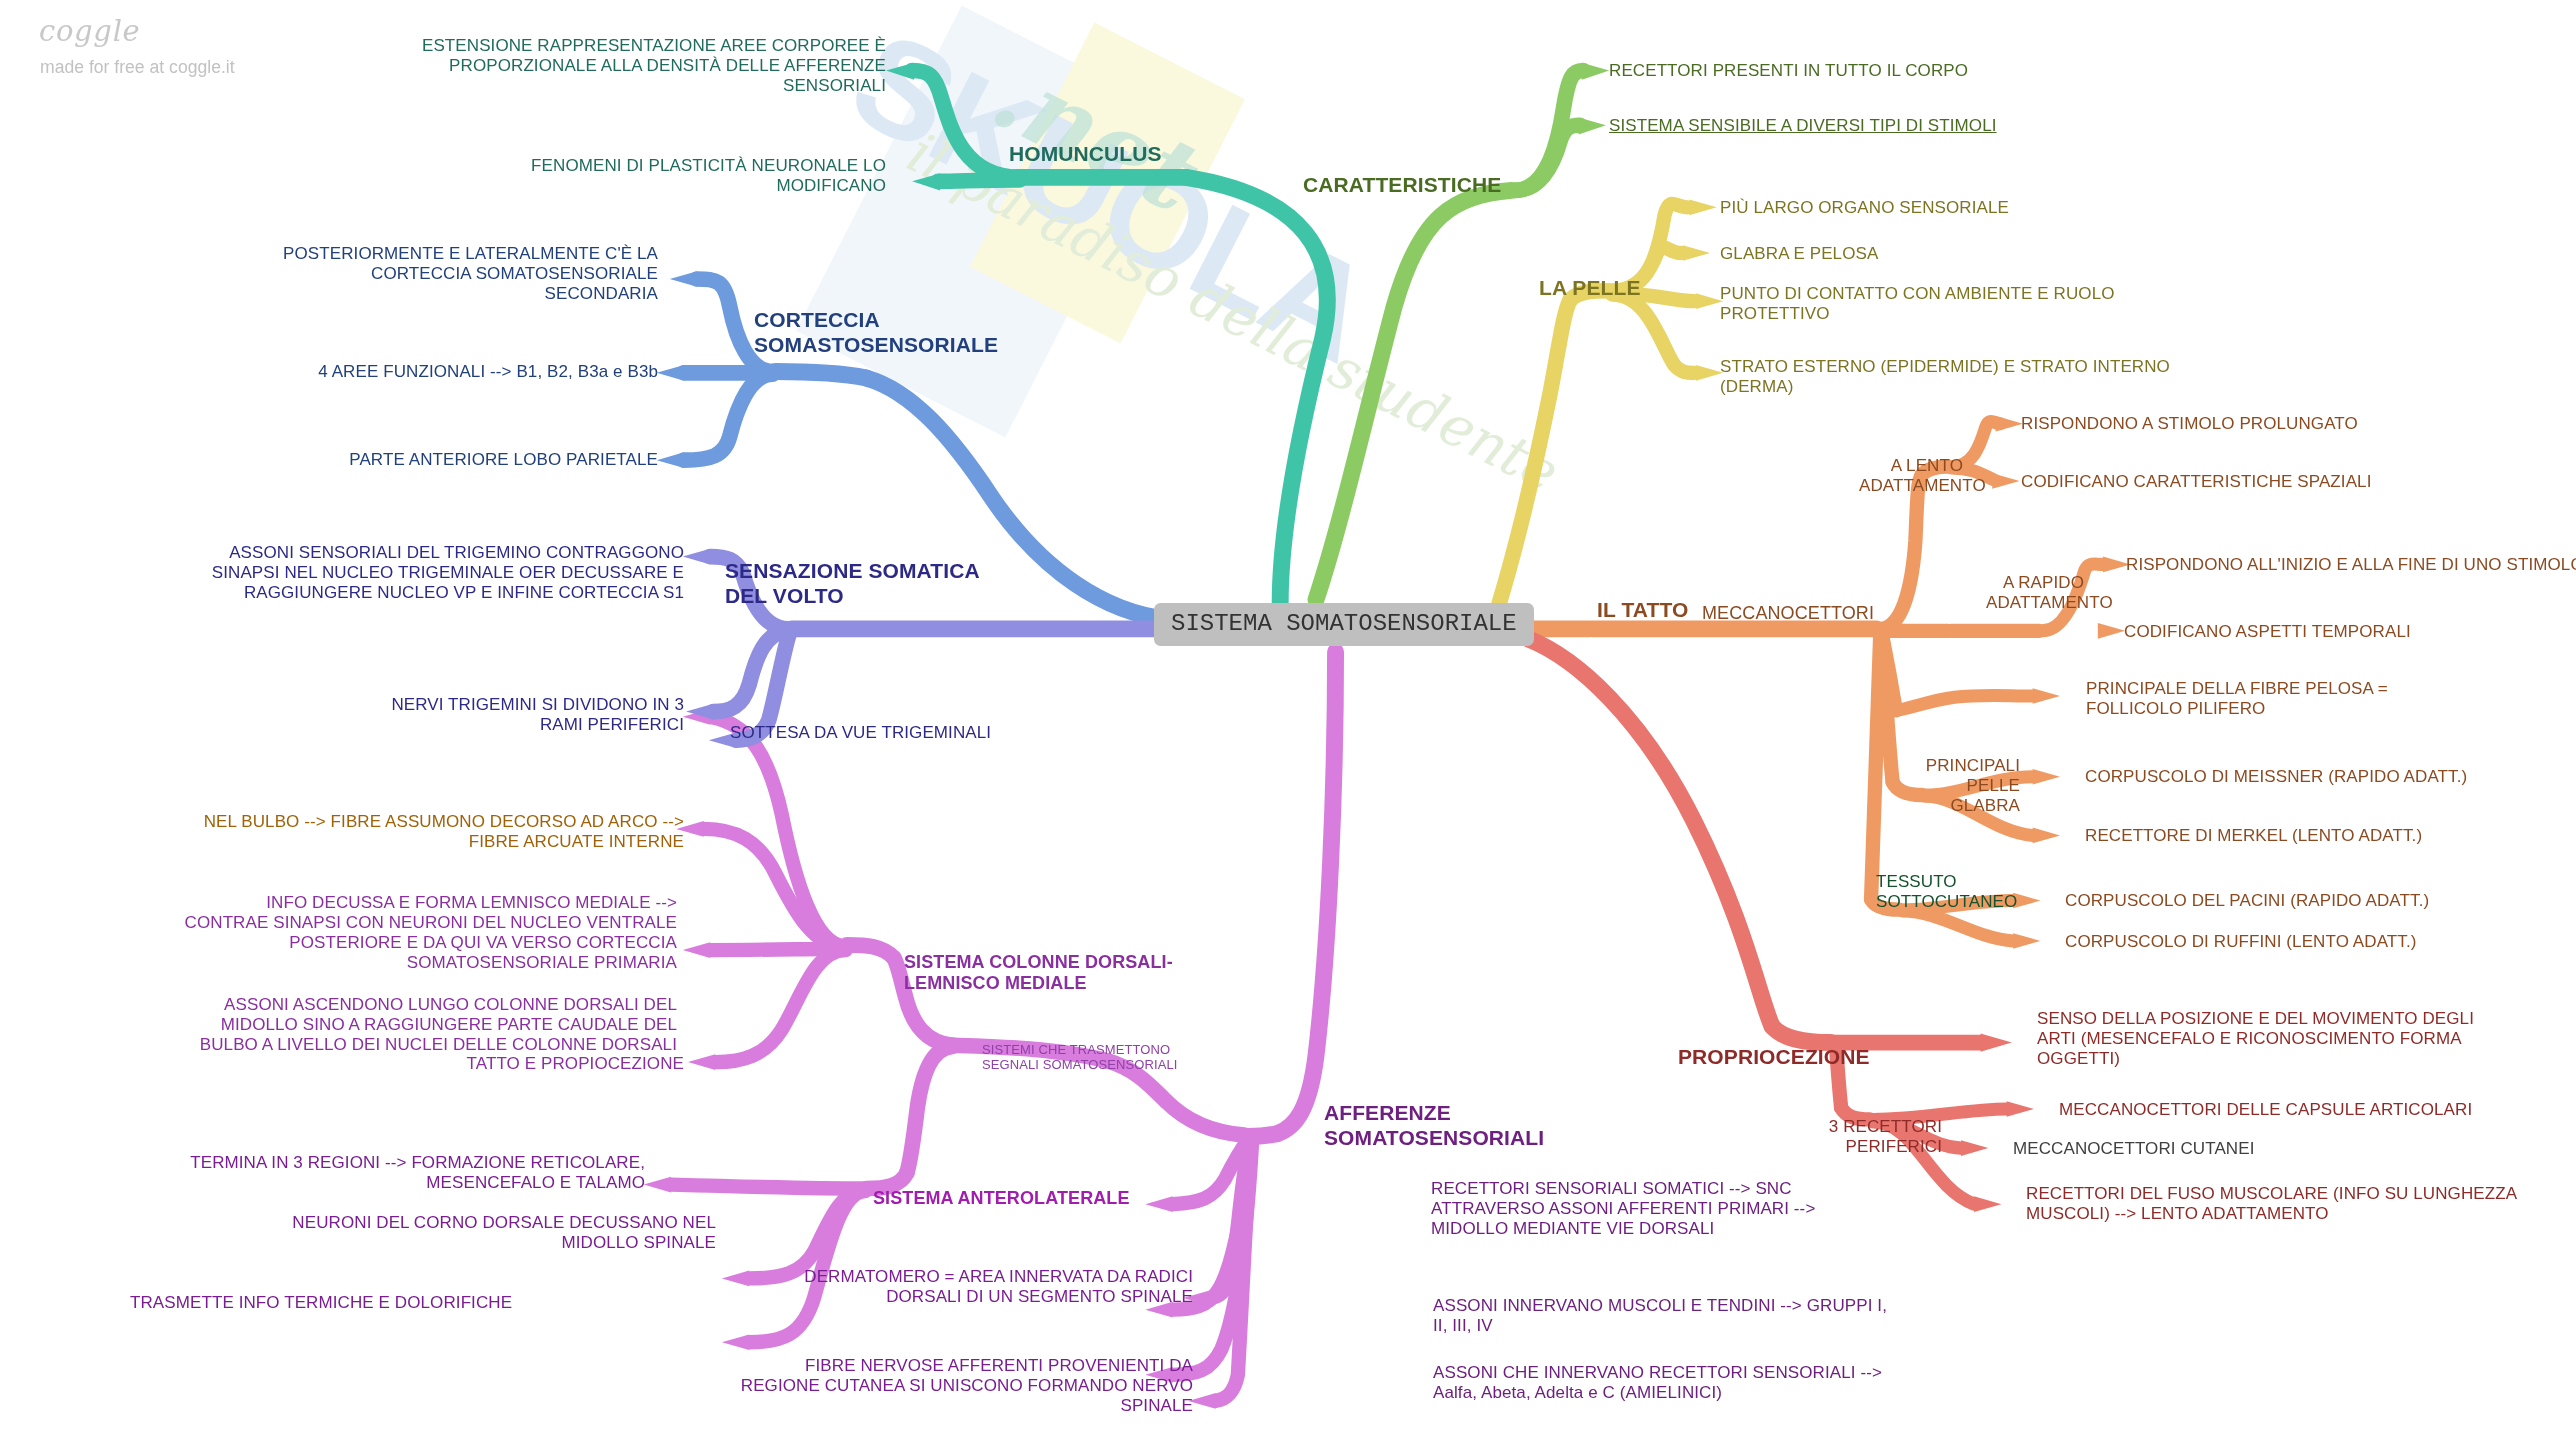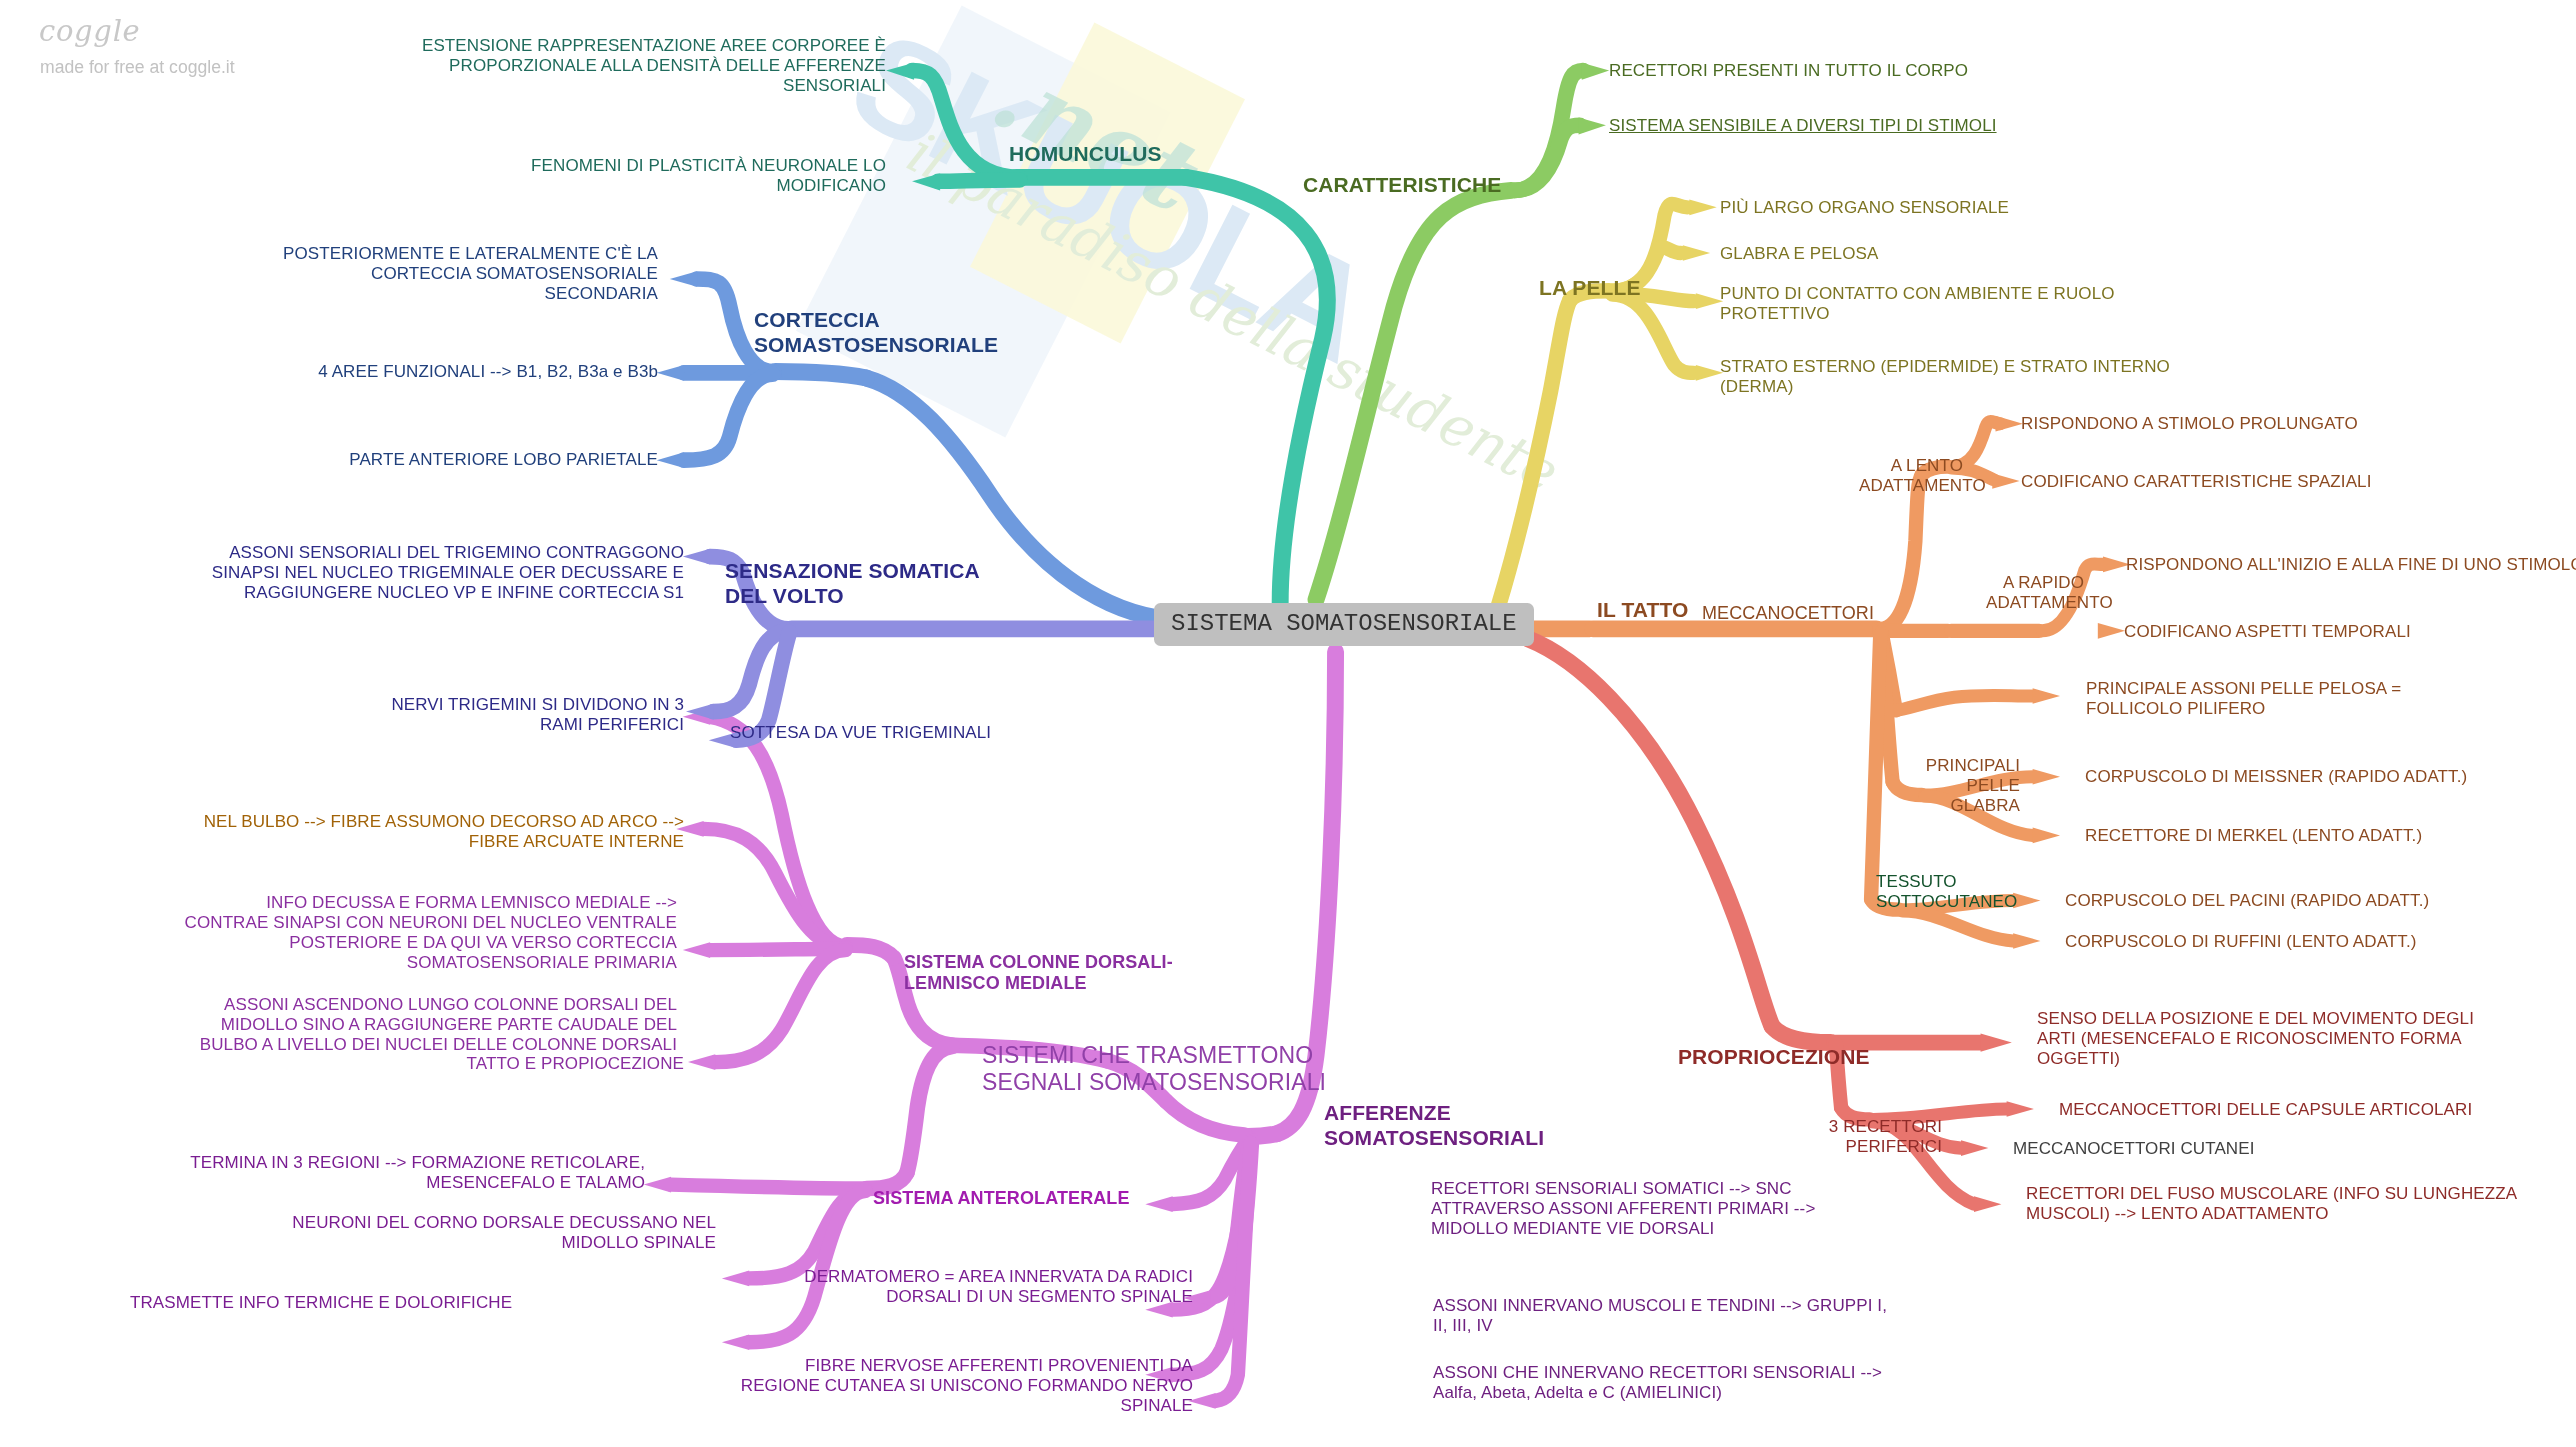--- a/index.html
+++ b/index.html
@@ -232,21 +232,21 @@
 
   <div class="lbl" style="left:1896px;top:756px;font-size:17px;color:#8c4a21;text-align:right;width:124px;">PRINCIPALI
 PELLE GLABRA</div>
 
   <div class="lbl" style="left:1876px;top:872px;font-size:17px;color:#14532d;text-align:left;width:130px;">TESSUTO
 SOTTOCUTANEO</div>
 
   <div class="lbl" style="left:1818px;top:1117px;font-size:17px;color:#8e2b28;text-align:right;width:124px;">3 RECETTORI
 PERIFERICI</div>
 
-  <div class="lbl" style="left:982px;top:1042px;font-size:23px;color:#9040a8;">SISTEMI CHE TRASMETTONO
+  <div class="lbl" style="left:982px;top:1042px;font-size:13px;color:#9040a8;">SISTEMI CHE TRASMETTONO
 SEGNALI SOMATOSENSORIALI</div>
 
   <div class="lbl ttl" style="left:904px;top:952px;font-size:18px;color:#8a2fa0;">SISTEMA COLONNE DORSALI-
 LEMNISCO MEDIALE</div>
 
   <div class="lbl ttl" style="left:873px;top:1188px;font-size:18px;color:#a21caf;">SISTEMA ANTEROLATERALE</div>
 
   <div class="lbl" style="left:404px;top:36px;width:482px;font-size:17px;color:#1f6b5c;text-align:right;">ESTENSIONE RAPPRESENTAZIONE AREE CORPOREE È
 PROPORZIONALE ALLA DENSITÀ DELLE AFFERENZE
 SENSORIALI</div>
@@ -273,21 +273,21 @@
   <div class="lbl" style="left:1720px;top:244px;width:586px;font-size:17px;color:#7d7422;">GLABRA E PELOSA</div>
   <div class="lbl" style="left:1720px;top:284px;width:586px;font-size:17px;color:#7d7422;">PUNTO DI CONTATTO CON AMBIENTE E RUOLO
 PROTETTIVO</div>
   <div class="lbl" style="left:1720px;top:357px;width:619px;font-size:17px;color:#7d7422;">STRATO ESTERNO (EPIDERMIDE) E STRATO INTERNO
 (DERMA)</div>
 
   <div class="lbl" style="left:2021px;top:414px;width:586px;font-size:17px;color:#8c4a21;">RISPONDONO A STIMOLO PROLUNGATO</div>
   <div class="lbl" style="left:2021px;top:472px;width:586px;font-size:17px;color:#8c4a21;">CODIFICANO CARATTERISTICHE SPAZIALI</div>
   <div class="lbl" style="left:2126px;top:555px;width:495px;font-size:17px;color:#8c4a21;">RISPONDONO ALL'INIZIO E ALLA FINE DI UNO STIMOLO</div>
   <div class="lbl" style="left:2124px;top:622px;width:495px;font-size:17px;color:#8c4a21;">CODIFICANO ASPETTI TEMPORALI</div>
-  <div class="lbl" style="left:2086px;top:679px;width:456px;font-size:17px;color:#8c4a21;">PRINCIPALE ASSONI PELLE PELOSA =
+  <div class="lbl" style="left:2086px;top:679px;width:456px;font-size:17px;color:#8c4a21;">PRINCIPALE DELLA FIBRE PELOSA =
 FOLLICOLO PILIFERO</div>
   <div class="lbl" style="left:2085px;top:767px;width:495px;font-size:17px;color:#8c4a21;">CORPUSCOLO DI MEISSNER (RAPIDO ADATT.)</div>
   <div class="lbl" style="left:2085px;top:826px;width:495px;font-size:17px;color:#8c4a21;">RECETTORE DI MERKEL (LENTO ADATT.)</div>
   <div class="lbl" style="left:2065px;top:891px;width:495px;font-size:17px;color:#8c4a21;">CORPUSCOLO DEL PACINI (RAPIDO ADATT.)</div>
   <div class="lbl" style="left:2065px;top:932px;width:495px;font-size:17px;color:#8c4a21;">CORPUSCOLO DI RUFFINI (LENTO ADATT.)</div>
 
   <div class="lbl" style="left:2037px;top:1009px;width:534px;font-size:17px;color:#8e2b28;">SENSO DELLA POSIZIONE E DEL MOVIMENTO DEGLI
 ARTI (MESENCEFALO E RICONOSCIMENTO FORMA
 OGGETTI)</div>
   <div class="lbl" style="left:2059px;top:1100px;width:508px;font-size:17px;color:#8e2b28;">MECCANOCETTORI DELLE CAPSULE ARTICOLARI</div>

